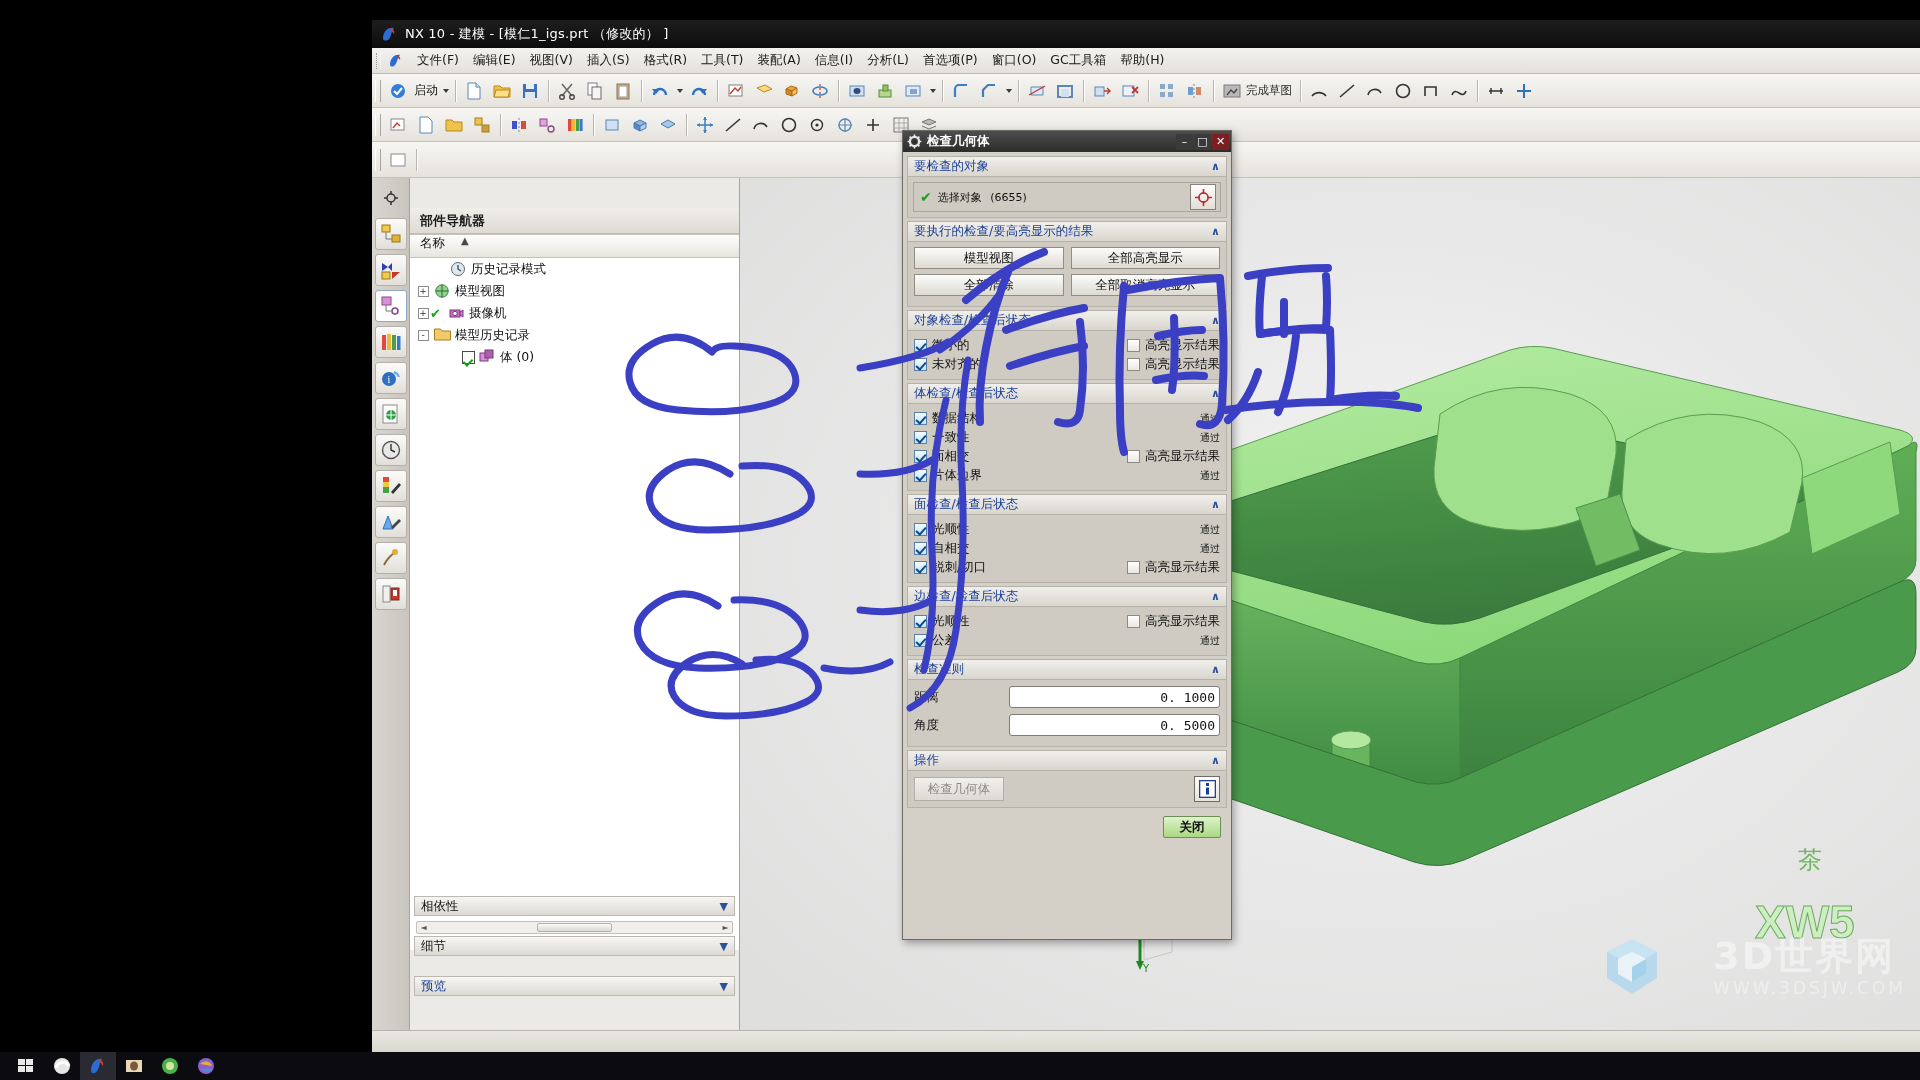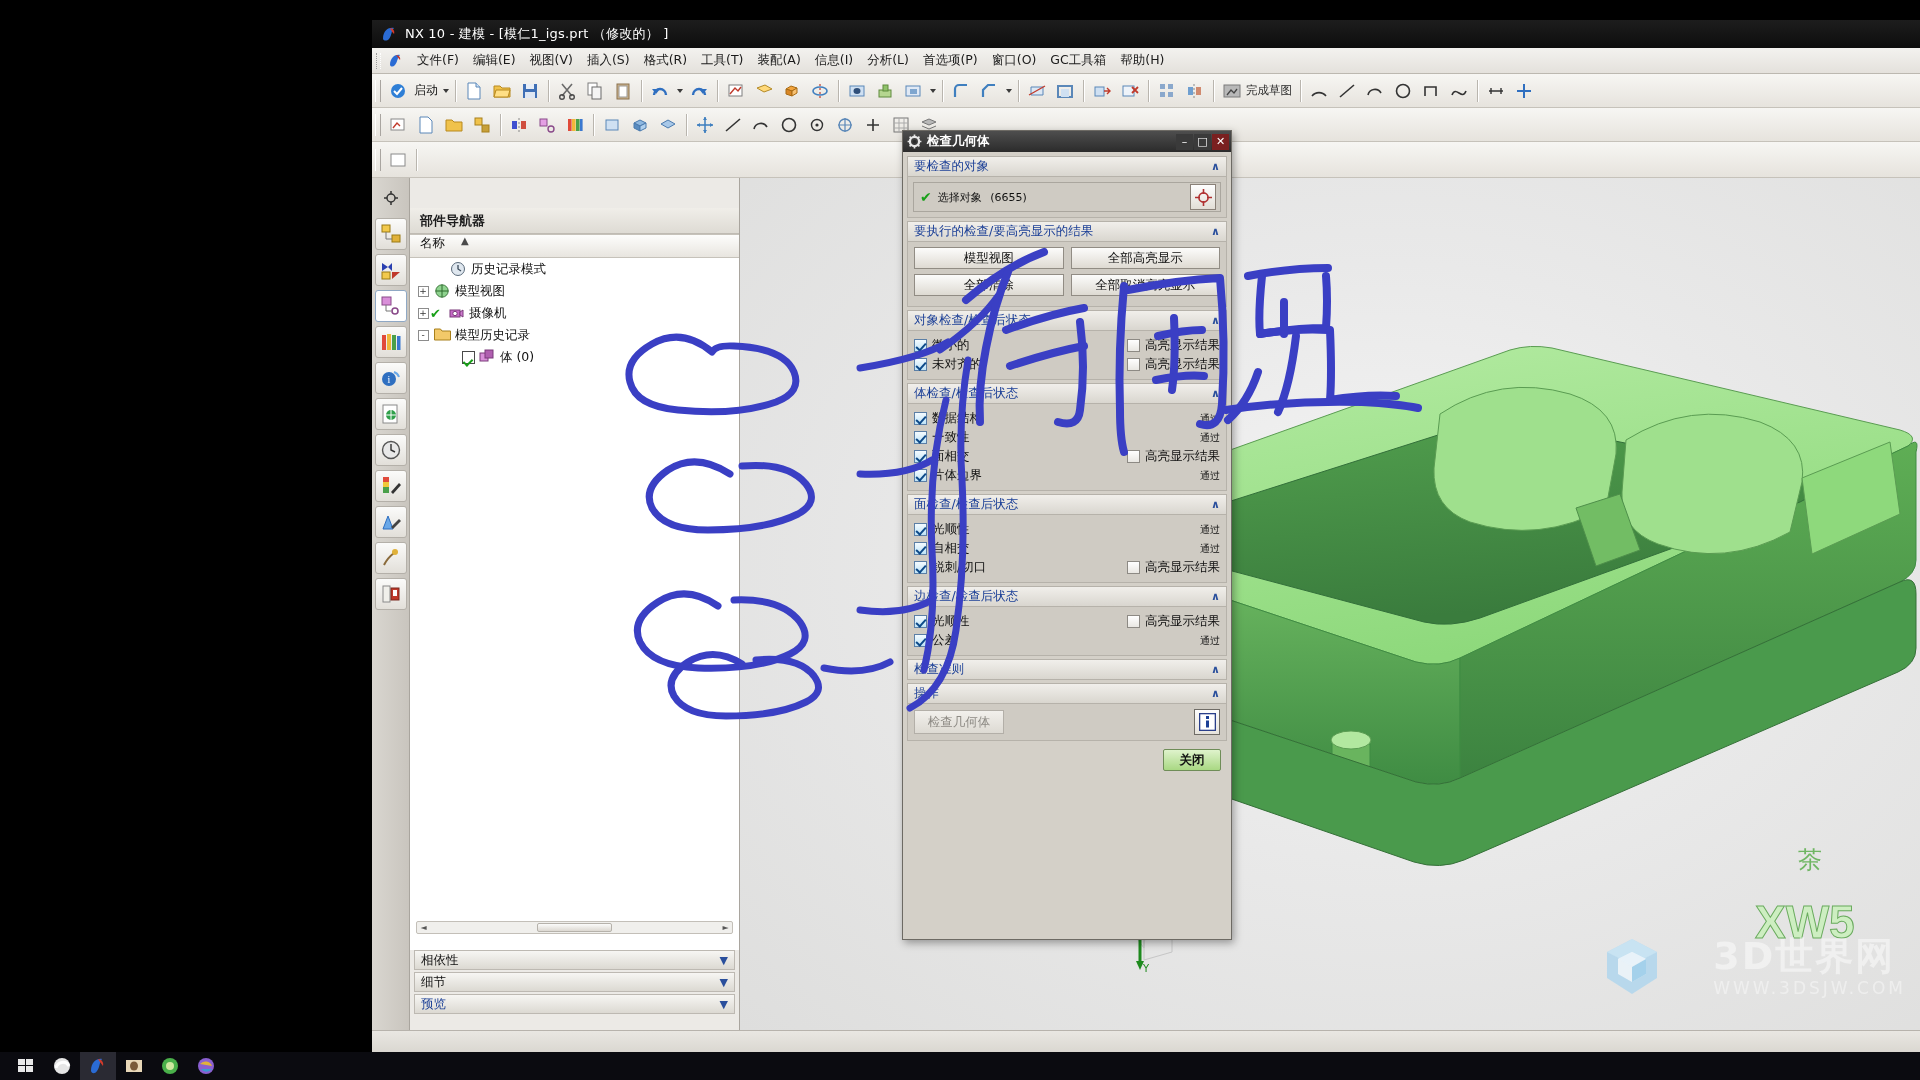--- a/index.html
+++ b/index.html
@@ -48,21 +48,21 @@
   .tree { background:#fff; height:calc(100% - 160px); position:relative; font-size:12.5px; color:#111;}
   .trow { height:22px; display:flex; align-items:center; padding-left:6px; white-space:nowrap; }
   .twig { width:14px;height:22px; display:flex;align-items:center;justify-content:center;}
   .expander { width:11px;height:11px;border:1px solid #8c8c8c;background:#fff;font-size:9px;line-height:9px;text-align:center;color:#333; }
   .chk-green { width:13px;height:13px;border:1px solid #4a4a4a;background:#fff;position:relative;}
   .chk-green::after{content:"";position:absolute;left:2px;top:5px;width:4px;height:7px;border:solid #17a017;border-width:0 2px 2px 0;transform:rotate(45deg);}
   .ticon { width:17px;height:16px;margin:0 4px; position:relative;}
   .pnav-hscroll { position:absolute; left:6px; right:6px; bottom:96px; height:13px; background:#f0efec;border:1px solid #c3bfb8;border-radius:2px; }
   .pnav-hscroll .thumb{ position:absolute;left:38%;width:24%;top:1px;bottom:1px;background:linear-gradient(#fbfbfa,#dcd8d1);border:1px solid #b6b2ab;border-radius:2px;}
   .pnav-hscroll .ar { position:absolute;top:0;bottom:0;width:13px;display:flex;align-items:center;justify-content:center;font-size:8px;color:#555;}
-  .collapsebar { height:20px; margin:2px 4px; background:linear-gradient(#f7f6f3,#dcd9d2); border:1px solid #bdb9b2; display:flex;align-items:center;justify-content:space-between;padding:0 6px;font-size:12.5px;color:#111;}
+  .collapsebar { height:20px; margin:20px 4px; background:linear-gradient(#f7f6f3,#dcd9d2); border:1px solid #bdb9b2; display:flex;align-items:center;justify-content:space-between;padding:0 6px;font-size:12.5px;color:#111;}
   .collapsebar.blue { color:#1b3f96; }
   .chev { font-size:11px;color:#2a4f9c;font-weight:bold; }
 
   
   #gfx { position:absolute; left:368px; top:158px; right:0; bottom:28px; background:radial-gradient(ellipse at 55% 45%, #f4f4f4 0%, #e9e9e9 45%, #dededd 100%); overflow:hidden;}
 
   
   #statusbar { position:absolute;left:0;right:0;bottom:0;height:28px;background:linear-gradient(#e9e7e2,#d6d3cc);border-top:1px solid #b7b3ac;}
 
   
@@ -929,20 +929,30 @@
                 </div>
               </div>
             </div>
           </div>
 
         <div class="sect">
           <div class="sect-head">
             <span>检查准则</span>
             <span class="chev">∧</span>
           </div>
+          <div class="sect-body">
+            <div class="field-row">
+              <div class="fl">距离</div>
+              <div class="fin">0. 1000</div>
+            </div>
+            <div class="field-row">
+              <div class="fl">角度</div>
+              <div class="fin">0. 5000</div>
+            </div>
+          </div>
         </div>
 
         <div class="sect">
           <div class="sect-head">
             <span>操作</span>
             <span class="chev">∧</span>
           </div>
           <div class="sect-body">
             <div class="oprow">
               <div class="op-btn">检查几何体</div>

